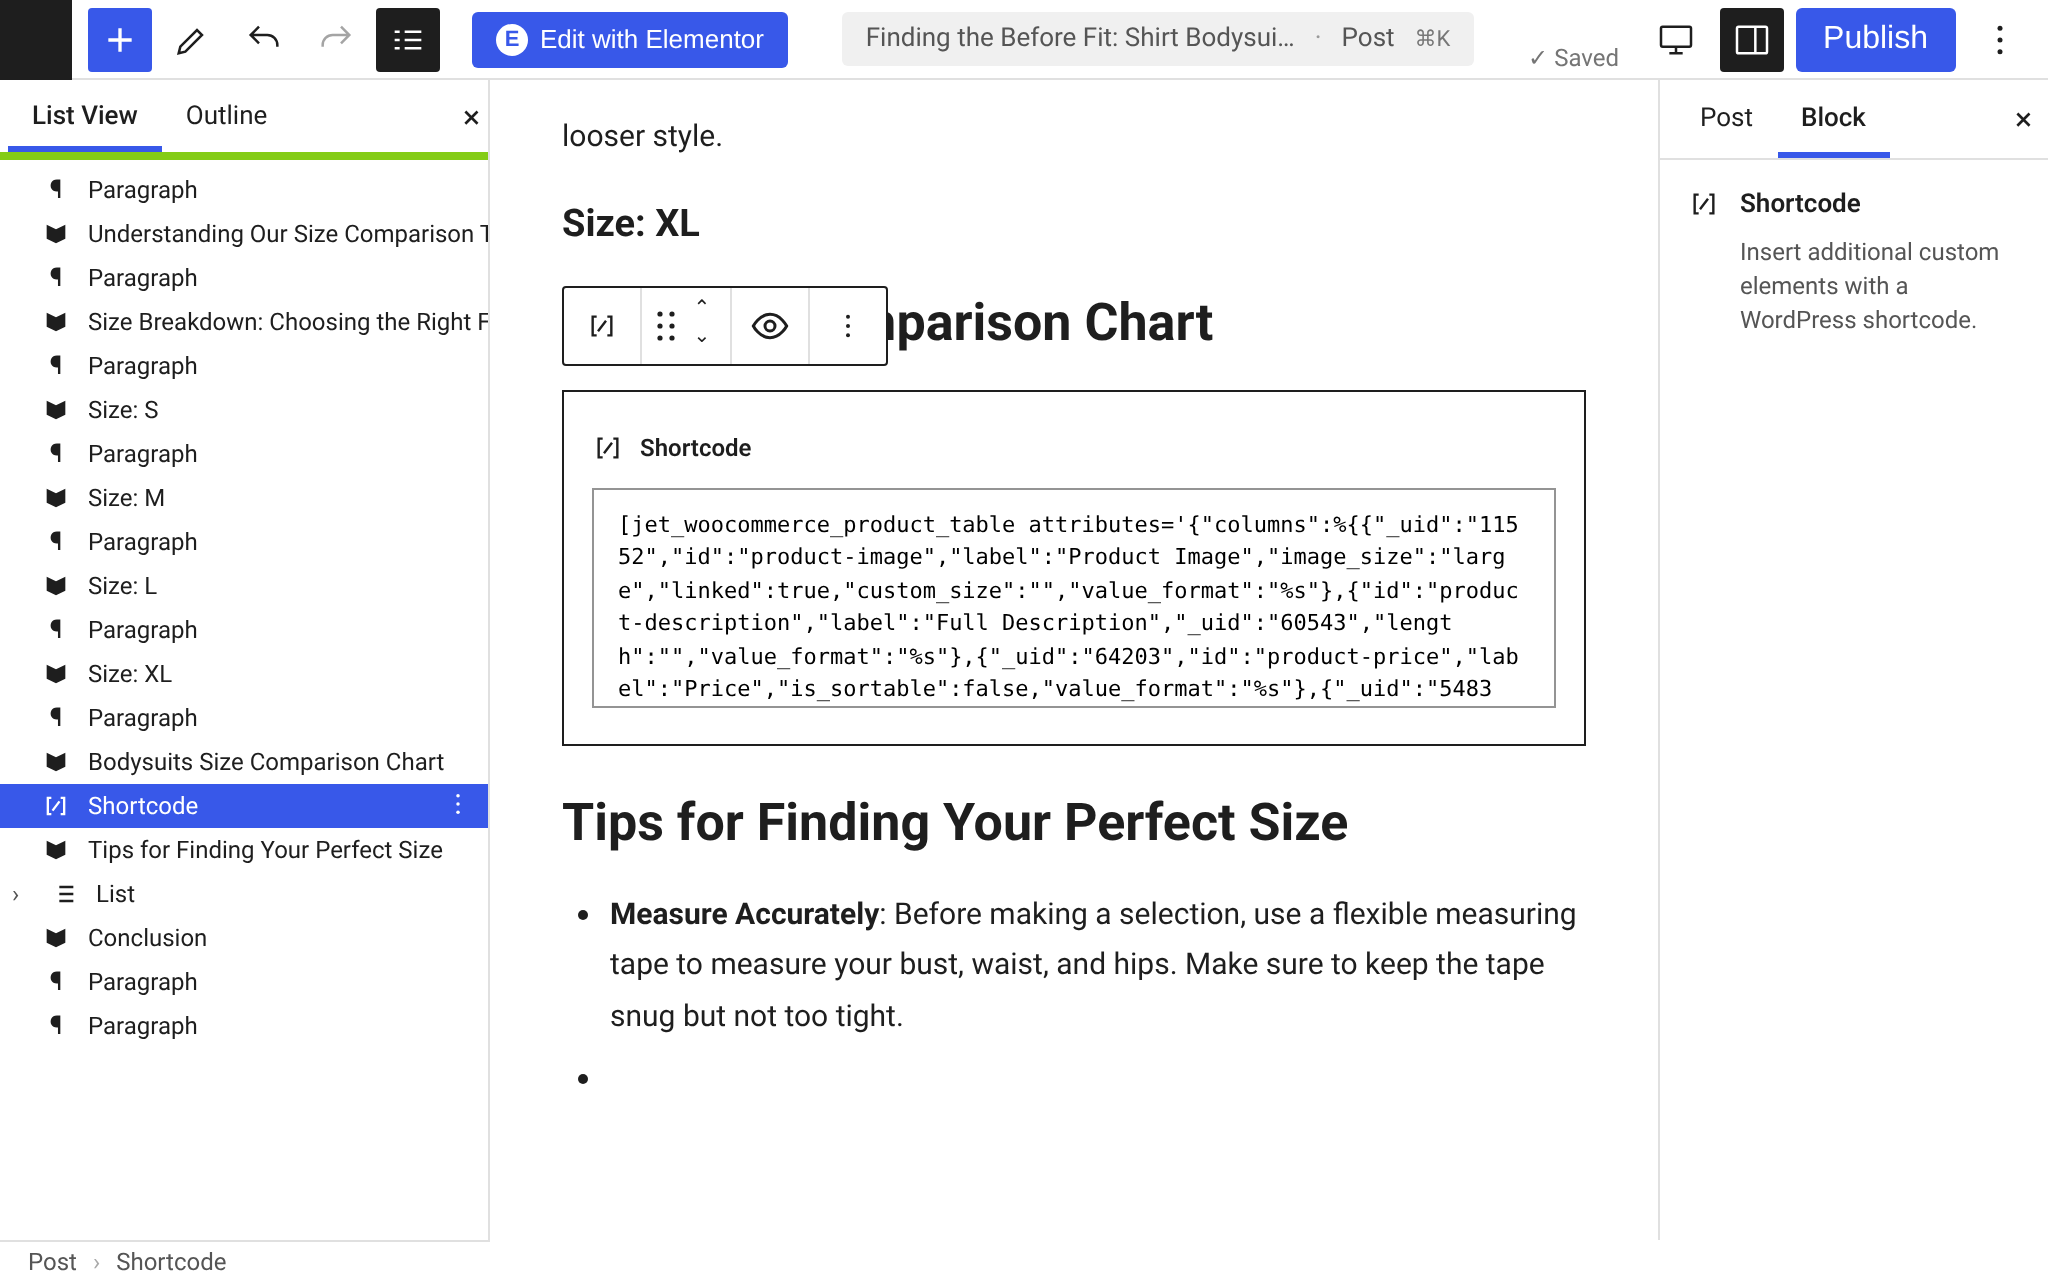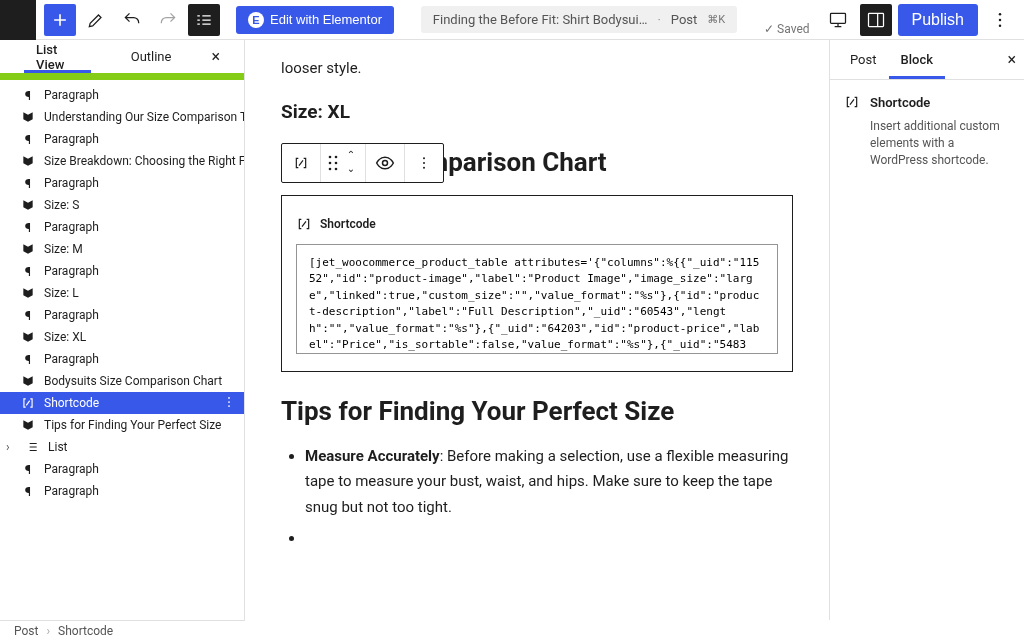--- a/index.html
+++ b/index.html
@@ -16,21 +16,21 @@
 .title-box { background: #f0f0f0; border-radius: 3px; padding: 6px 12px; display: flex; align-items: center; gap: 10px; font-size: 13px; color: #555; max-width: 320px; }
 .title-box .sep { color: #999; }
 .kbd { font-size: 11px; color: #777; }
 .right-tools { display: flex; align-items: flex-end; gap: 6px; }
 .saved { color: #757575; font-size: 12px; margin-right: 6px; }
 .saved::before { content: "✓ "; }
 .publish-btn { background: #3858e9; color: #fff; border: none; padding: 7px 14px; border-radius: 3px; font-size: 16px; cursor: pointer; }
 
 .body-row { display: flex; height: 580px; }
 .left-panel { width: 245px; border-right: 1px solid #e0e0e0; display: flex; flex-direction: column; }
-.lp-tabs { display: flex; align-items: center; border-bottom: 7px solid #84cc16; height: 40px; padding: 0 24px; gap: 28px; }
+.lp-tabs { display: flex; align-items: center; border-bottom: 4px solid #84cc16; height: 40px; padding: 0 4px; }
 .lp-tab { padding: 0 12px; font-size: 13px; height: 100%; display: flex; align-items: center; cursor: pointer; color: #1e1e1e; }
 .lp-tab.active { font-weight: 500; box-shadow: inset 0 -3px 0 #3858e9; }
 .lp-close { margin-left: auto; cursor: pointer; font-size: 16px; color: #1e1e1e; }
 .lp-list { flex: 1; overflow-y: auto; padding: 4px 0; }
 .lp-item { display: flex; align-items: center; height: 22px; padding: 0 8px 0 20px; font-size: 12px; color: #1e1e1e; cursor: pointer; gap: 8px; white-space: nowrap; overflow: hidden; }
 .lp-item.selected { background: #3858e9; color: #fff; }
 .lp-item .lp-icon { width: 16px; height: 16px; flex-shrink: 0; display: flex; align-items: center; justify-content: center; }
 .lp-item .lp-more { margin-left: auto; opacity: 0; }
 .lp-item.selected .lp-more { opacity: 1; }
 .lp-item.nested { padding-left: 6px; }
@@ -269,20 +269,28 @@
           <span class="chev">›</span>
           <span class="lp-icon">
             <svg width="14" height="14" viewBox="0 0 24 24" fill="none" stroke="#1e1e1e" stroke-width="2">
               <path d="M8 6h12M8 12h12M8 18h12M4 6h.01M4 12h.01M4 18h.01"></path>
             </svg>
           </span>
           <span>List</span>
         </div>
         <div class="lp-item">
           <span class="lp-icon">
+            <svg width="14" height="14" viewBox="0 0 24 24" fill="#1e1e1e">
+              <path d="M4 4l8 4v12L4 16z M12 8l8-4v12l-8 4z"></path>
+            </svg>
+          </span>
+          <span>Conclusion</span>
+        </div>
+        <div class="lp-item">
+          <span class="lp-icon">
             <span class="para-icon">¶</span>
           </span>
           <span>Paragraph</span>
         </div>
         <div class="lp-item">
           <span class="lp-icon">
             <span class="para-icon">¶</span>
           </span>
           <span>Paragraph</span>
         </div>

